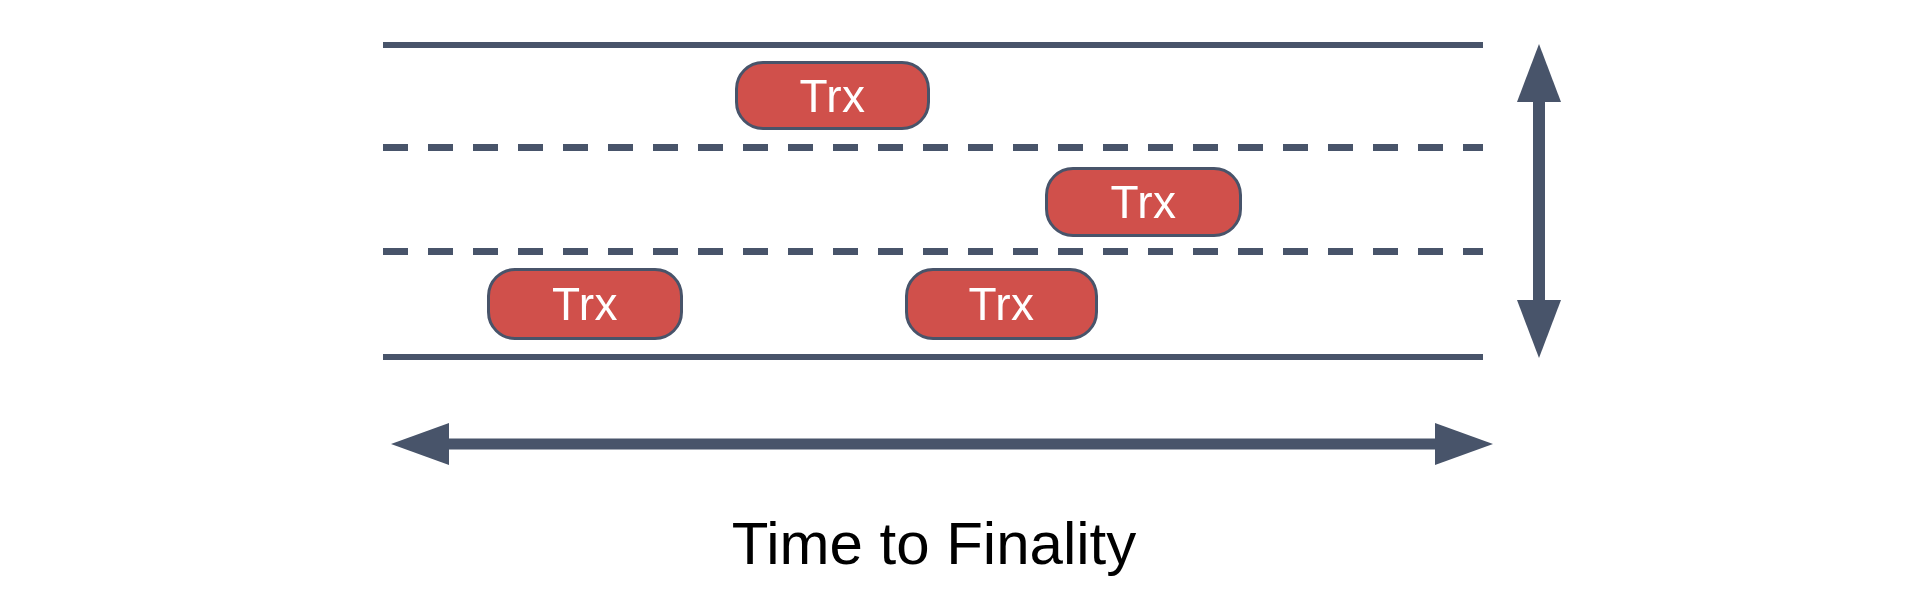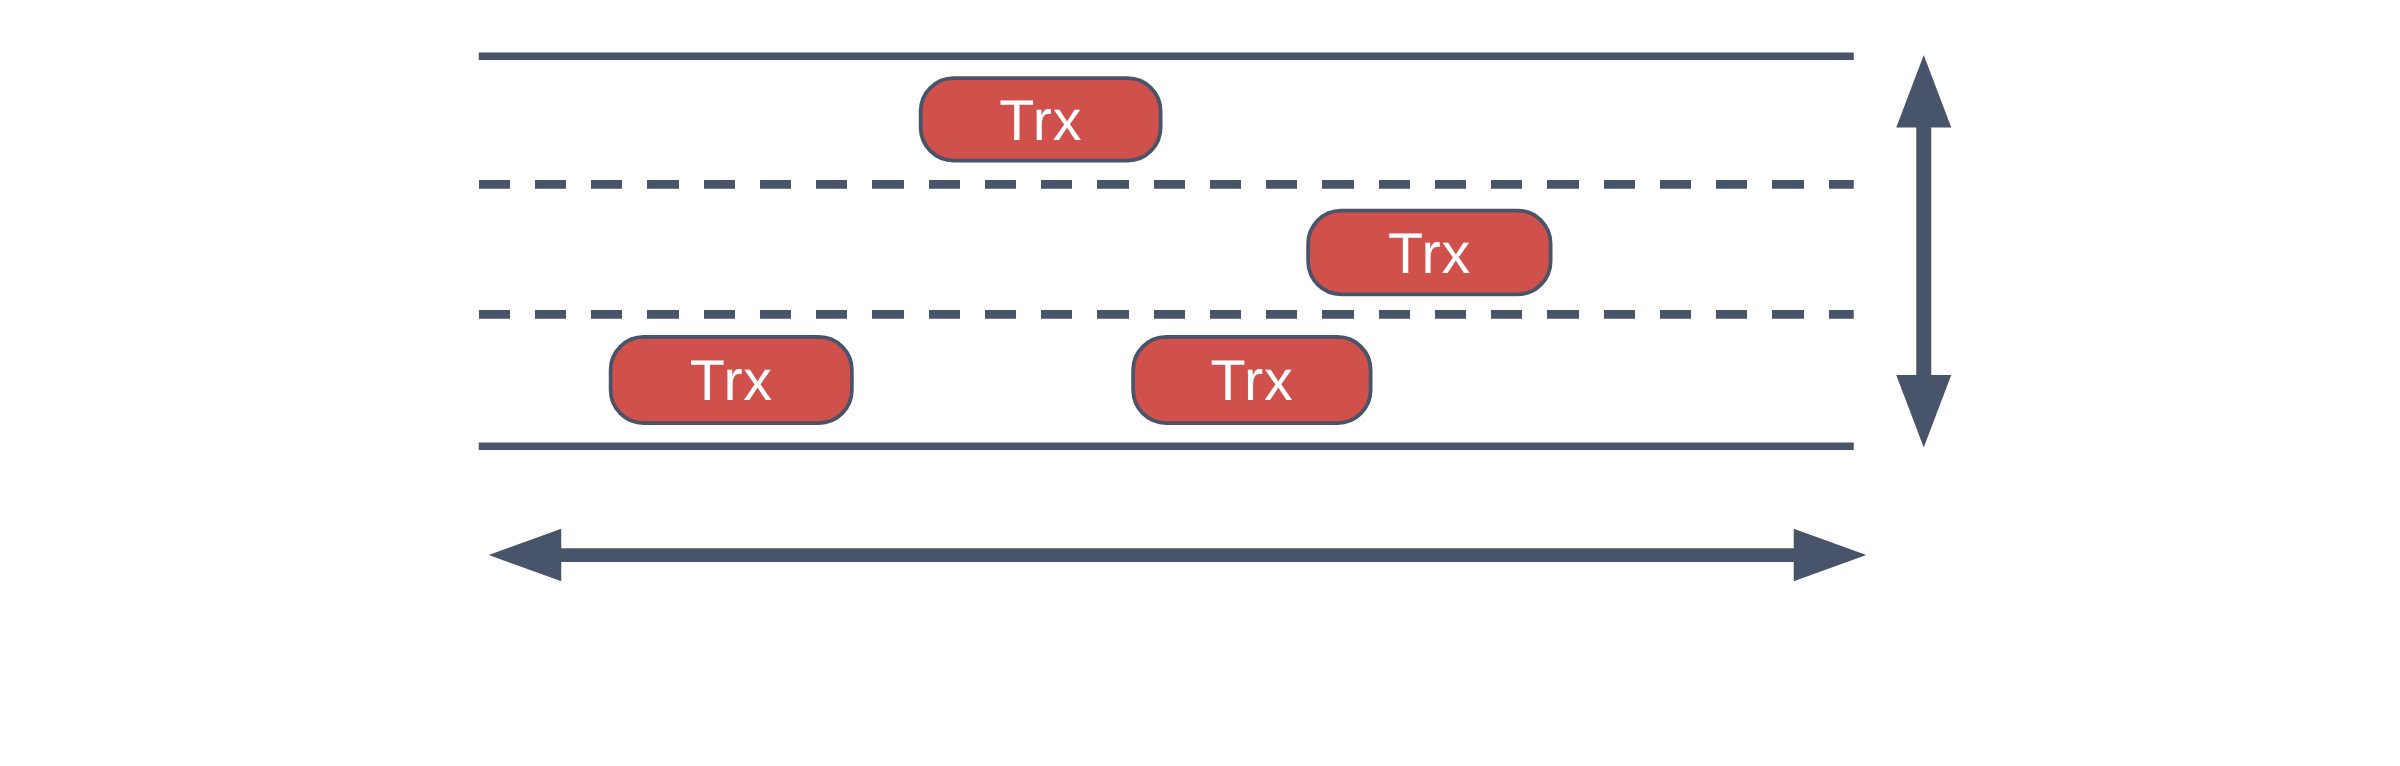--- a/index.html
+++ b/index.html
@@ -127,14 +127,15 @@
     <polygon class="arrow-fill" points="23,0 1,58 45,58"></polygon>
     <polygon class="arrow-fill" points="23,314 1,256 45,256"></polygon>
   </svg>
 
   <svg class="h-arrow" viewBox="0 0 1102 44" aria-hidden="true">
     <line class="arrow-stroke" x1="52" y1="22" x2="1050" y2="22" stroke-width="11"></line>
     <polygon class="arrow-fill" points="0,22 58,1 58,43"></polygon>
     <polygon class="arrow-fill" points="1102,22 1044,1 1044,43"></polygon>
   </svg>
 
+  <div class="axis-label finality-label">Time to Finality</div>
 
 </div>
 
 </body></html>

